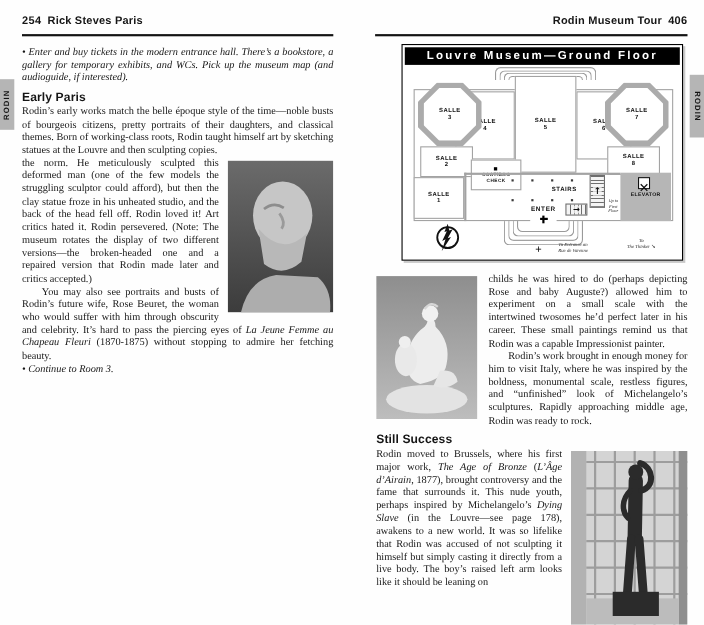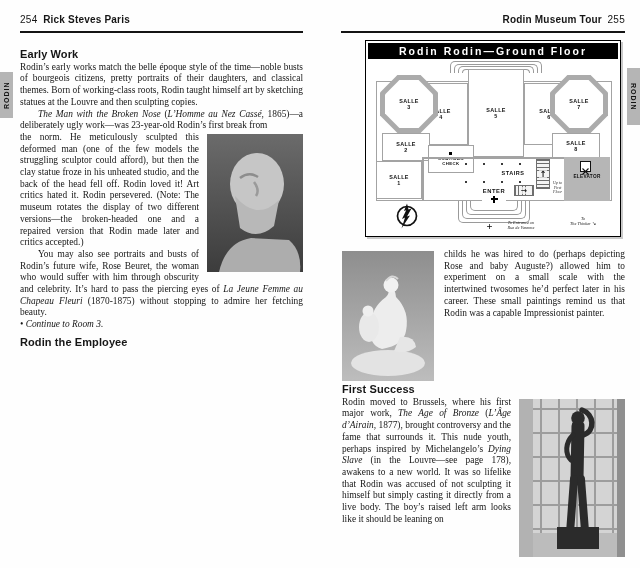--- a/index.html
+++ b/index.html
@@ -3,21 +3,21 @@
 <meta charset="utf-8">
 <style>
   * { margin:0; padding:0; box-sizing:border-box; }
   html,body { width:640px; height:568px; }
   body { position:relative; background:#fefefe; overflow:hidden; color:#161616;
          font-family:"Liberation Serif", serif; }
 
   
   .runhead { position:absolute; top:14px; font-family:"Liberation Sans",sans-serif;
              font-size:10px; white-space:nowrap; }
-  .runhead .pgnum { font-weight:normal; letter-spacing:.3px; }
+  .runhead .pgnum { font-weight:bold; letter-spacing:.3px; }
   .runhead .rtitle { font-weight:bold; letter-spacing:.2px; }
   .rule { position:absolute; top:31px; height:1.6px; background:#141414; }
 
   
   .tab { position:absolute; width:13px; background:#b5b5b5; color:#141414;
          font-family:"Liberation Sans",sans-serif; font-weight:bold; font-size:7px;
          letter-spacing:1px; display:flex; align-items:center; justify-content:center;
          writing-mode:vertical-rl; }
   .tab-left  { left:0;  top:72px; height:46px; transform:rotate(180deg); }
   .tab-right { right:0; top:68px; height:57px; }
@@ -88,53 +88,52 @@
 </head>
 <body>
 
 <div class="runhead" style="left:20px;">
   <span class="pgnum">254</span>&nbsp;&nbsp;<span class="rtitle">Rick Steves Paris</span>
 </div>
 <div class="rule" style="left:20px; width:283px;"></div>
 <div class="tab tab-left">RODIN</div>
 
 <div class="col col-left">
-  <h2 class="sec">Early Work</h2>
+  <p class="dir">• Enter and buy tickets in the modern entrance hall. There’s a bookstore, a gallery for temporary exhibits, and WCs. Pick up the museum map (and audioguide, if interested).</p>
+  <h2 class="sec">Early Paris</h2>
   <p>Rodin’s early works match the belle époque style of the time—noble busts of bourgeois citizens, pretty portraits of their daughters, and classical themes. Born of working-class roots, Rodin taught himself art by sketching statues at the Louvre and then sculpting copies.</p>
-  <p class="indent"><span class="it">The Man with the Broken Nose</span><span> (</span><span class="it">L’Homme au Nez Cassé</span><span>, 1865)—a deliberately ugly work—was 23-year-old Rodin’s first break from</span></p>
   <div>
     <svg class="photo img-bust" viewBox="0 0 96 138" preserveAspectRatio="none" role="img">
       <defs>
         <linearGradient id="gb" x1="0" y1="0" x2="0" y2="1">
           <stop offset="0" stop-color="#6b6b6b"></stop>
             <stop offset="1" stop-color="#3c3c3c"></stop>
         </linearGradient>
       </defs>
       <rect width="96" height="138" fill="url(#gb)"></rect>
       <ellipse cx="50" cy="50" rx="27" ry="31" fill="#c6c6c6"></ellipse>
       <path d="M33 44 q9 -7 18 -1" stroke="#8d8d8d" stroke-width="2.5" fill="none"></path>
       <path d="M47 48 q6 8 2 14" stroke="#9a9a9a" stroke-width="2.5" fill="none"></path>
       <path d="M28 62 q22 26 44 4 l-5 26 q-17 15 -34 2 z" fill="#b8b8b8"></path>
       <path d="M12 138 q7 -30 32 -34 l38 2 q13 11 11 32 z" fill="#adadad"></path>
     </svg>
     <p>the norm. He meticulously sculpted this deformed man (one of the few models the struggling sculptor could afford), but then the clay statue froze in his unheated studio, and the back of the head fell off. Rodin loved it! Art critics hated it. Rodin persevered. (Note: The museum rotates the display of two different versions—the broken-headed one and a repaired version that Rodin made later and critics accepted.)</p>
     <p class="indent"><span>You may also see portraits and busts of Rodin’s future wife, Rose Beuret, the woman who would suffer with him through obscurity and celebrity. It’s hard to pass the piercing eyes of </span><span class="it">La Jeune Femme au Chapeau Fleuri</span><span> (1870-1875) without stopping to admire her fetching beauty.</span></p>
     <p class="dir">• Continue to Room 3.</p>
   </div>
-  <h2 class="sec">Rodin the Employee</h2>
 </div>
 
 <div class="runhead" style="right:15px; text-align:right;">
-  <span class="rtitle">Rodin Museum Tour</span>&nbsp;&nbsp;<span class="pgnum">255</span>
+  <span class="rtitle">Rodin Museum Tour</span>&nbsp;&nbsp;<span class="pgnum">406</span>
 </div>
 <div class="rule" style="left:341px; width:284px;"></div>
 <div class="tab tab-right">RODIN</div>
 
 <div class="map">
-  <div class="map-title">Rodin Rodin—Ground Floor</div>
+  <div class="map-title">Louvre Museum—Ground Floor</div>
   <div class="plan">
 
     <div class="stepTop" style="left:84px; top:0;    width:92px; height:12px;"></div>
     <div class="stepTop" style="left:88px; top:2.5px; width:84px; height:9.5px;"></div>
     <div class="stepTop" style="left:92px; top:5px;  width:76px; height:7px;"></div>
     <div class="stepTop" style="left:96px; top:7.5px; width:68px; height:4.5px;"></div>
 
     <div class="room" style="left:10px; top:20px; width:236px; height:120px;"></div>
 
     <div class="room" style="left:102px; top:8px; width:56px; height:88px;">
@@ -266,22 +265,23 @@
       <rect width="92" height="130" fill="url(#gm)"></rect>
       <ellipse cx="46" cy="112" rx="37" ry="13" fill="#e3e3e3"></ellipse>
       <path d="M40 98 q-14 -4 -12 -24 q2 -18 16 -28 q4 -4 2 -10 q8 2 8 10 q14 14 10 34 q-2 14 -24 18 z" fill="#ededed"></path>
       <circle cx="49" cy="34" r="7.5" fill="#f1f1f1"></circle>
       <path d="M44 30 q6 -8 12 -2" stroke="#d6d6d6" stroke-width="2" fill="none"></path>
       <ellipse cx="27" cy="76" rx="10" ry="15" fill="#e9e9e9"></ellipse>
       <circle cx="26" cy="60" r="5.5" fill="#efefef"></circle>
       <path d="M58 86 q14 -2 16 10 q-10 8 -22 4" fill="#e6e6e6"></path>
     </svg>
     <p>childs he was hired to do (perhaps depicting Rose and baby Auguste?) allowed him to experiment on a small scale with the intertwined twosomes he’d perfect later in his career. These small paintings remind us that Rodin was a capable Impressionist painter.</p>
+    <p class="indent">Rodin’s work brought in enough money for him to visit Italy, where he was inspired by the boldness, monumental scale, restless figures, and “unfinished” look of Michelangelo’s sculptures. Rapidly approaching middle age, Rodin was ready to rock.</p>
   </div>
-  <h2 class="sec clearL">First Success</h2>
+  <h2 class="sec clearL">Still Success</h2>
   <div>
     <svg class="photo img-statue" viewBox="0 0 106 158" preserveAspectRatio="none" role="img">
       <rect width="106" height="158" fill="#d4d4d4"></rect>
       <rect x="0" y="0" width="14" height="158" fill="#b2b2b2"></rect>
       <g stroke="#9d9d9d" stroke-width="2">
         <line x1="22" y1="0" x2="22" y2="158"></line>
           <line x1="40" y1="0" x2="40" y2="158"></line>
         <line x1="58" y1="0" x2="58" y2="158"></line>
           <line x1="76" y1="0" x2="76" y2="158"></line>
         <line x1="94" y1="0" x2="94" y2="158"></line>

